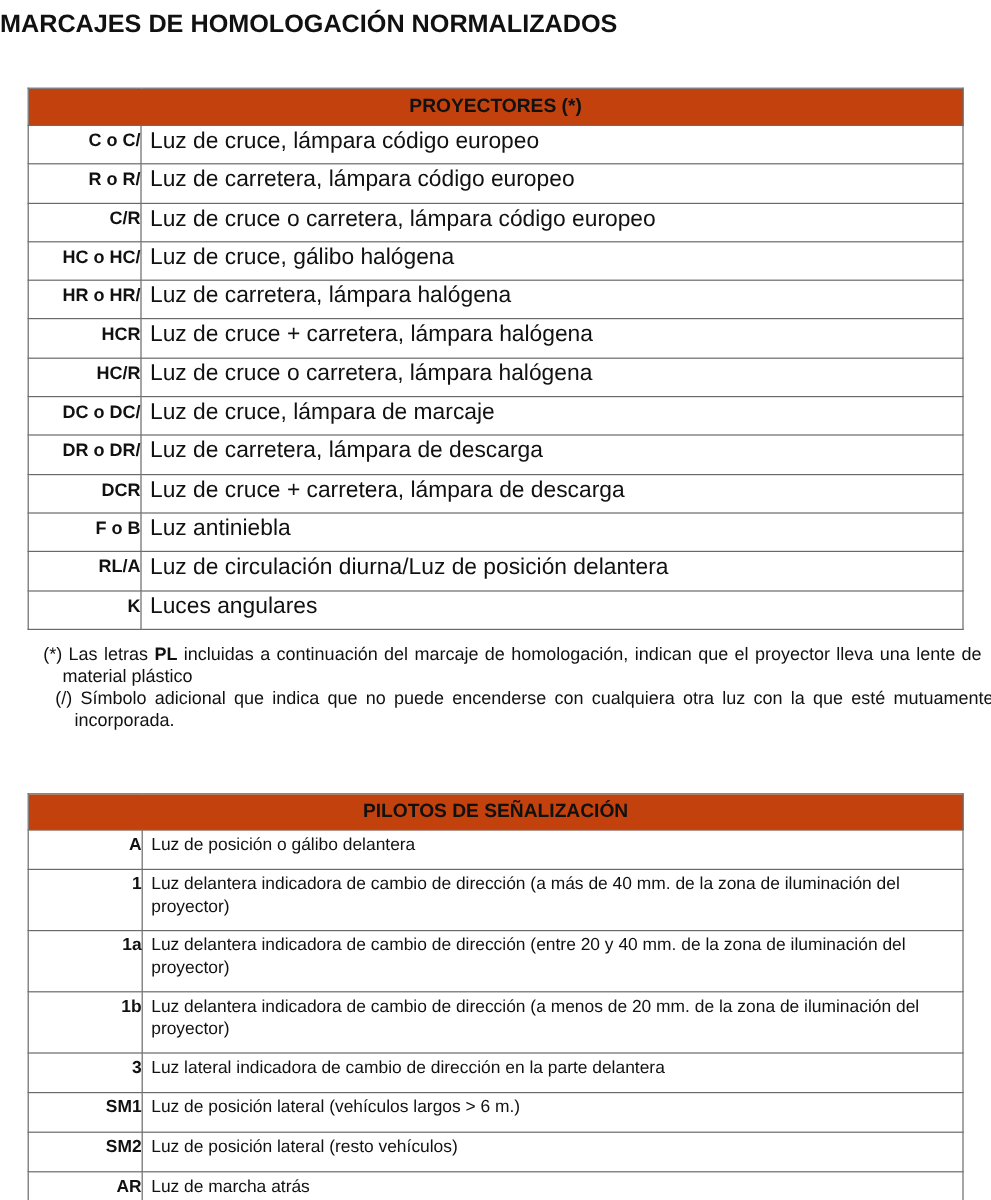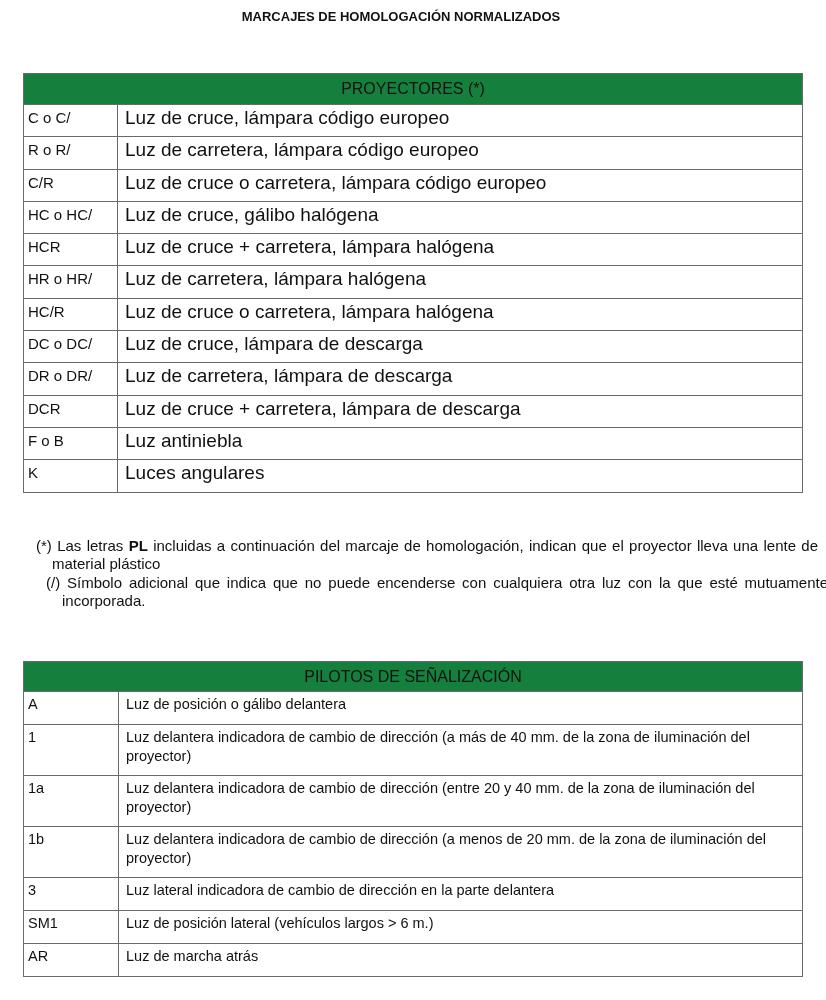--- a/index.html
+++ b/index.html
@@ -2,34 +2,34 @@
 <html><head>
   <meta charset="utf-8">
   <style>
     html, body { margin: 0; padding: 0; background: #ffffff; }
     body {
       width: 826px; height: 1000px; position: relative; overflow: hidden;
       font-family: "Liberation Sans", sans-serif; color: #111111;
     }
     .page-title {
       position: absolute; top: 9px; left: 0; width: 802px;
-      text-align: center; font-weight: bold; font-size: 13px; letter-spacing: 0px;
+      text-align: left; font-weight: bold; font-size: 21px; letter-spacing: 0px;
     }
     table.grid {
       position: absolute; left: 23px; border-collapse: collapse;
       table-layout: fixed;
     }
     table.grid td, table.grid th {
       border: 1.5px solid #6a6a6a; padding: 0; vertical-align: top;
     }
     table.grid th {
-      background: #15803d; font-weight: normal; font-size: 16px;
+      background: #c2410c; font-weight: bold; font-size: 16px;
       text-align: center; vertical-align: middle;
     }
-    .code { font-weight: normal; font-size: 15px; padding: 4px 0 0 4px !important; }
+    .code { font-weight: bold; font-size: 15px; padding: 4px 0 0 4px !important; text-align: right; }
     .desc { font-size: 19px; padding: 4px 0 0 7px !important; line-height: 18px; }
     #t1 { top: 73px; width: 780px; }
     #t1 th { height: 30px; }
     #t1 td { height: 27.3px; }
     #t1 .c1 { width: 94px; }
     #t2 { top: 661px; width: 780px; }
     #t2 th { height: 29px; }
     #t2 td.short { height: 28px; }
     #t2 td.tall { height: 46px; }
     #t2 .c1 { width: 95px; }
@@ -69,46 +69,50 @@
       </tr>
     <tr>
         <td class="code">C/R</td>
         <td class="desc">Luz de cruce o carretera, lámpara código europeo</td>
       </tr>
     <tr>
         <td class="code">HC o HC/</td>
         <td class="desc">Luz de cruce, gálibo halógena</td>
       </tr>
     <tr>
+        <td class="code">HR o HR/</td>
+        <td class="desc">Luz de carretera, lámpara halógena</td>
+      </tr>
+    <tr>
         <td class="code">HCR</td>
         <td class="desc">Luz de cruce + carretera, lámpara halógena</td>
-      </tr>
-    <tr>
-        <td class="code">HR o HR/</td>
-        <td class="desc">Luz de carretera, lámpara halógena</td>
       </tr>
     <tr>
         <td class="code">HC/R</td>
         <td class="desc">Luz de cruce o carretera, lámpara halógena</td>
       </tr>
     <tr>
         <td class="code">DC o DC/</td>
-        <td class="desc">Luz de cruce, lámpara de descarga</td>
+        <td class="desc">Luz de cruce, lámpara de marcaje</td>
       </tr>
     <tr>
         <td class="code">DR o DR/</td>
         <td class="desc">Luz de carretera, lámpara de descarga</td>
       </tr>
     <tr>
         <td class="code">DCR</td>
         <td class="desc">Luz de cruce + carretera, lámpara de descarga</td>
       </tr>
     <tr>
         <td class="code">F o B</td>
         <td class="desc">Luz antiniebla</td>
+      </tr>
+    <tr>
+        <td class="code">RL/A</td>
+        <td class="desc">Luz de circulación diurna/Luz de posición delantera</td>
       </tr>
     <tr>
         <td class="code">K</td>
         <td class="desc">Luces angulares</td>
       </tr>
   </tbody>
 </table>
 
 <div class="footnote" id="fn1"><span>(*) Las letras </span><span class="fn-bold">PL</span><span> incluidas a continuación del marcaje de homologación, indican que el proyector lleva una lente de material plástico</span></div>
 
@@ -143,17 +147,21 @@
       </tr>
     <tr>
         <td class="code short">3</td>
         <td class="desc short">Luz lateral indicadora de cambio de dirección en la parte delantera</td>
       </tr>
     <tr>
         <td class="code short">SM1</td>
         <td class="desc short">Luz de posición lateral (vehículos largos &gt; 6 m.)</td>
       </tr>
     <tr>
+        <td class="code short">SM2</td>
+        <td class="desc short">Luz de posición lateral (resto vehículos)</td>
+      </tr>
+    <tr>
         <td class="code short">AR</td>
         <td class="desc short">Luz de marcha atrás</td>
       </tr>
   </tbody>
 </table>
 
 </body></html>

